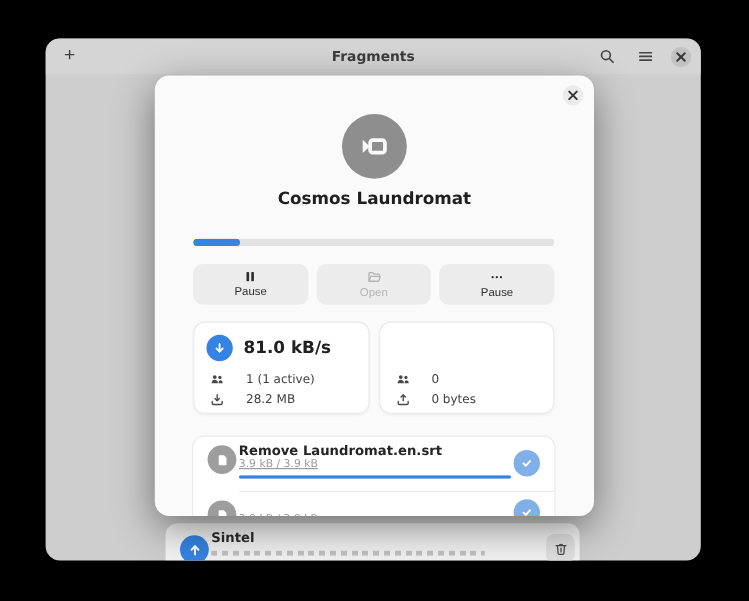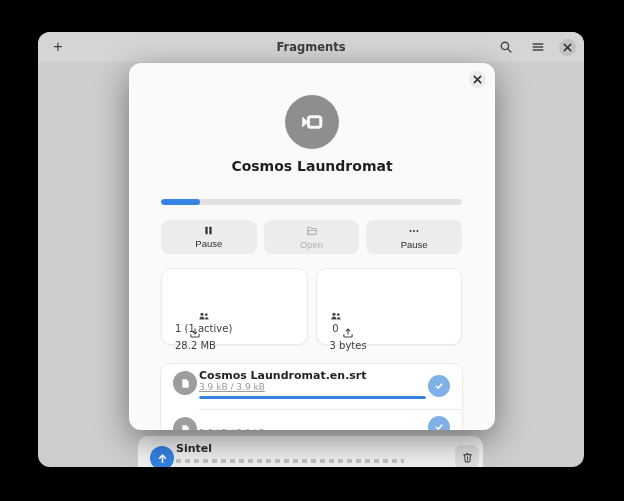--- a/index.html
+++ b/index.html
@@ -63,22 +63,22 @@
 
   .stats { position:absolute; left:32px; right:33px; top:205px; height:77px; display:flex; gap:8px; }
   .stat-card { flex:1; background:#fff; border:1px solid #eaeaea; border-radius:10px;
     position:relative; box-shadow:0 1px 2px rgba(0,0,0,.04); }
   .stat-head { position:absolute; left:10px; top:10px; display:flex; align-items:center; gap:9px; }
   .stat-circle { width:22px; height:22px; border-radius:50%; color:#fff;
     display:flex; align-items:center; justify-content:center; }
   .stat-circle.dl { background:var(--accent); }
   .stat-circle.ul { background:#9b9b9b; }
   .stat-speed { font-size:14px; font-weight:bold; color:#202020; }
-  .stat-line { position:absolute; left:13px; display:flex; align-items:center; gap:1px;
-    color:#3f3f3f; font-size:10px;flex-direction:column; }
+  .stat-line { position:absolute; left:13px; display:flex; align-items:flex-end; gap:18px;
+    color:#3f3f3f; font-size:10px; }
   .stat-line.l1 { top:41px; }
   .stat-line.l2 { top:58px; }
   .stat-line svg { color:#474747; }
 
   .files-card { position:absolute; left:31px; right:32px; top:300px; height:130px;
     background:#fff; border:1px solid #eaeaea; border-radius:10px; }
   .file-row { position:absolute; left:0; right:0; height:45px; }
   .file-row.r1 { top:0; }
   .file-row.r2 { top:46px; }
   .file-sep { position:absolute; left:38px; right:0; top:45px; height:1px; background:#ececec; }
@@ -208,20 +208,31 @@
               <circle cx="8" cy="8" r="1.25"></circle>
               <circle cx="12.6" cy="8" r="1.25"></circle>
           </svg>
         </span>
         <span class="lbl">Pause</span>
       </button>
     </div>
 
     <div class="stats">
       <div class="stat-card">
+        <div class="stat-head">
+          <div class="stat-circle dl">
+            <span>
+              <svg width="12" height="12" viewBox="0 0 16 16" fill="none" stroke="currentColor" stroke-width="2" stroke-linecap="round" stroke-linejoin="round">
+                <line x1="8" y1="3.5" x2="8" y2="12"></line>
+                  <polyline points="4.5,8.5 8,12 11.5,8.5"></polyline>
+              </svg>
+            </span>
+          </div>
+          <span class="stat-speed">81.0 kB/s</span>
+        </div>
         <div class="stat-line l1">
           <span>
             <svg width="12" height="12" viewBox="0 0 16 16" fill="currentColor">
               <circle cx="5.3" cy="5.6" r="2.1"></circle>
                 <path d="M1.8,12.6 c0-2.6 1.5-4 3.5-4 s3.5,1.4 3.5,4 z"></path>
               <circle cx="11" cy="6.1" r="1.8"></circle>
                 <path d="M9.4,12.6 c0.2-2.2 1-3.4 2.1-3.4 c1.4,0 2.5,1.2 2.7,3.4 z"></path>
             </svg>
           </span>
           <span>1 (1 active)</span>
@@ -251,35 +262,35 @@
           <span>0</span>
         </div>
         <div class="stat-line l2">
           <span>
             <svg width="12" height="12" viewBox="0 0 16 16" fill="none" stroke="currentColor" stroke-width="1.5" stroke-linecap="round" stroke-linejoin="round">
               <path d="M2.5,10 v2.2 a1.2,1.2 0 0 0 1.2,1.2 h8.6 a1.2,1.2 0 0 0 1.2-1.2 V10"></path>
               <line x1="8" y1="9.2" x2="8" y2="2.8"></line>
                 <polyline points="5.6,5.2 8,2.8 10.4,5.2"></polyline>
             </svg>
           </span>
-          <span>3 bytes</span>
+          <span>0 bytes</span>
         </div>
       </div>
     </div>
 
     <div class="files-card">
       <div class="file-row r1">
         <div class="file-circle">
           <span>
             <svg width="13" height="13" viewBox="0 0 16 16" fill="currentColor">
               <path d="M5,2.8 h4.2 l2.8,2.8 v6.6 a1,1 0 0 1 -1,1 h-6 a1,1 0 0 1 -1,-1 v-8.4 a1,1 0 0 1 1,-1 z"></path>
             </svg>
           </span>
         </div>
-        <div class="file-name">Cosmos Laundromat.en.srt</div>
+        <div class="file-name">Remove Laundromat.en.srt</div>
         <div class="file-size">3.9 kB / 3.9 kB</div>
         <div class="file-track">
           <div class="file-fill" style="width: 100%;"></div>
         </div>
         <button class="file-check">
           <span>
             <svg width="12" height="12" viewBox="0 0 16 16" fill="none" stroke="currentColor" stroke-width="2.1" stroke-linecap="round" stroke-linejoin="round">
               <polyline points="4.4,8.3 7,10.8 11.6,5.6"></polyline>
             </svg>
           </span>

